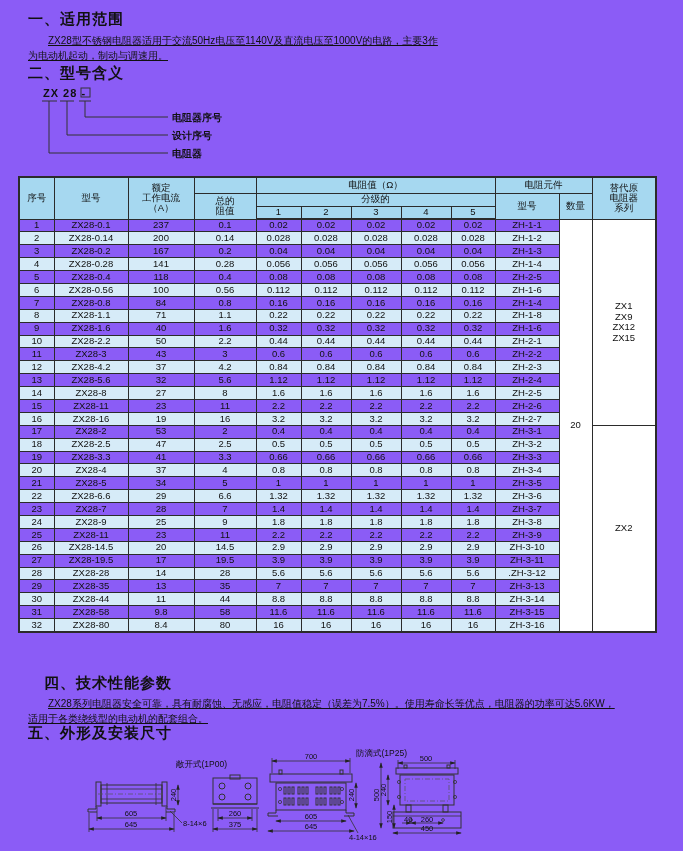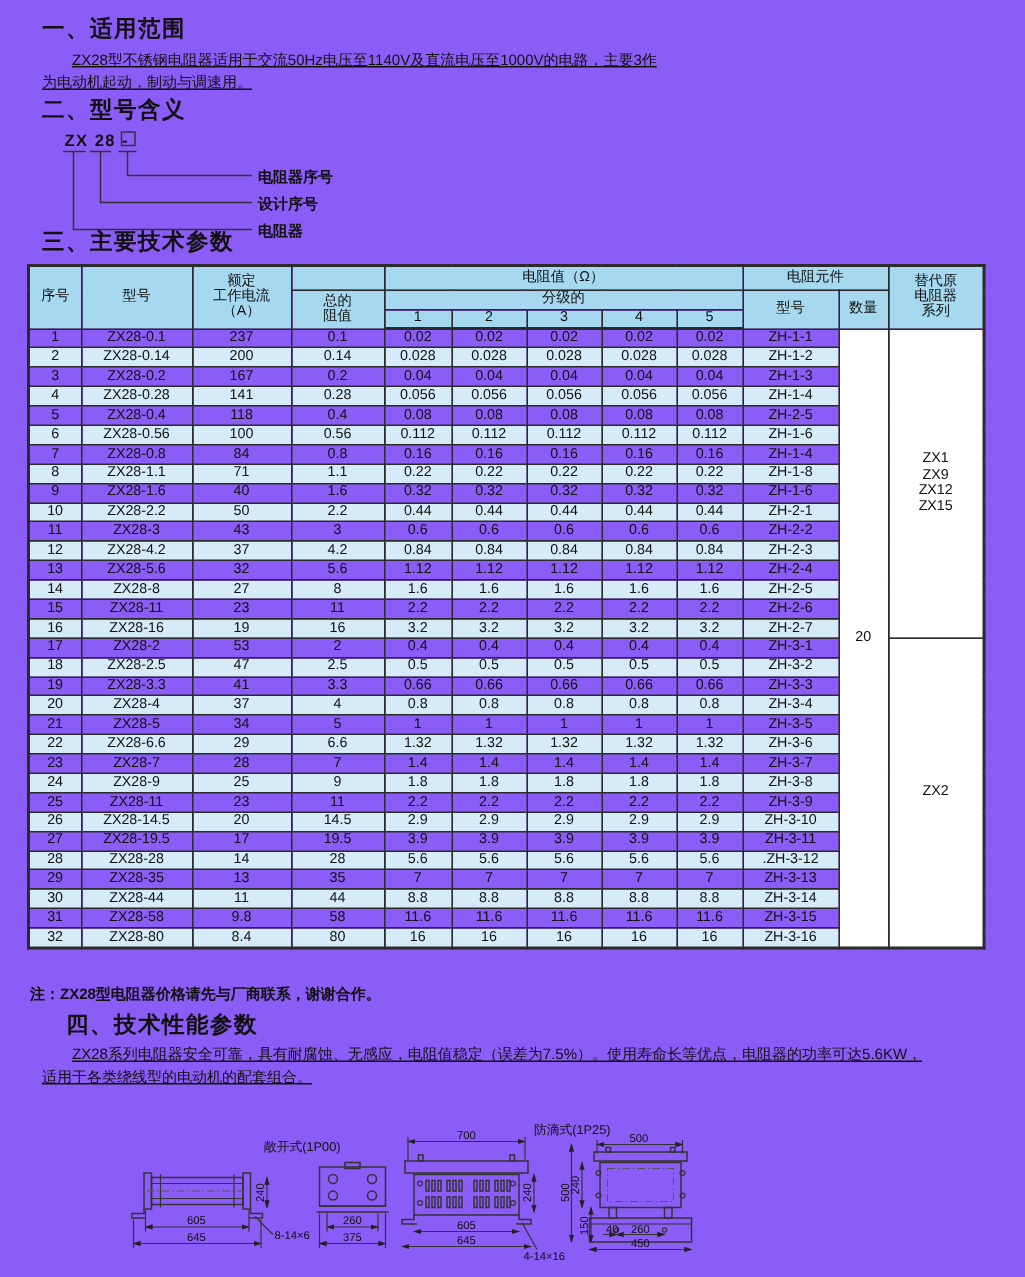--- a/index.html
+++ b/index.html
@@ -46,21 +46,20 @@
     <line x1="35" y1="17" x2="49" y2="17" class="part"></line>
     <line x1="54" y1="17" x2="66" y2="17" class="part"></line>
     <polyline points="60,17 60,33 143,33" class="part"></polyline>
     <polyline points="42,17 42,51 143,51" class="part"></polyline>
     <polyline points="24,17 24,69 143,69" class="part"></polyline>
     <text x="147" y="37" style="font-size:10px;font-weight:bold;">电阻器序号</text>
     <text x="147" y="55" style="font-size:10px;font-weight:bold;">设计序号</text>
     <text x="147" y="73" style="font-size:10px;font-weight:bold;">电阻器</text>
   </svg>
 
-  <div class="abs sec-heading" style="left:28px;top:152px;">三、主要技术参数</div>
 
   <div id="tbl-wrap">
     <table>
       <colgroup>
         <col style="width:35px">
           <col style="width:74px">
           <col style="width:66px">
           <col style="width:62px">
         <col style="width:45px">
           <col style="width:50px">
@@ -488,26 +487,26 @@
             <td>16</td>
             <td>16</td>
             <td>16</td>
             <td>16</td>
             <td>ZH-3-16</td>
           </tr>
         </tbody>
     </table>
   </div>
 
-  <div class="abs" id="note" style="left:20px;top:656px;">注：ZX28型电阻器价格请先与厂商联系，谢谢合作。</div>
 
   <div class="abs sec-heading" style="left:44px;top:674px;">四、技术性能参数</div>
   <div class="abs para" style="left:28px;top:697px;width:635px;">ZX28系列电阻器安全可靠，具有耐腐蚀、无感应，电阻值稳定（误差为7.5%）。使用寿命长等优点，电阻器的功率可达5.6KW，
 适用于各类绕线型的电动机的配套组合。</div>
 
+  <div class="abs sec-heading" style="left:28px;top:724px;">五、外形及安装尺寸</div>
 
   <svg class="abs" style="left:0;top:745px;" width="683" height="106" viewBox="0 0 683 106">
     <defs>
       <marker id="ma" markerWidth="7" markerHeight="6" refX="6" refY="3" orient="auto-start-reverse">
         <path d="M7,3 L0,0.8 L0,5.2 z" fill="#222"></path>
       </marker>
     </defs>
 
     <g>
       <rect x="96" y="37" width="5" height="24" class="part"></rect>

